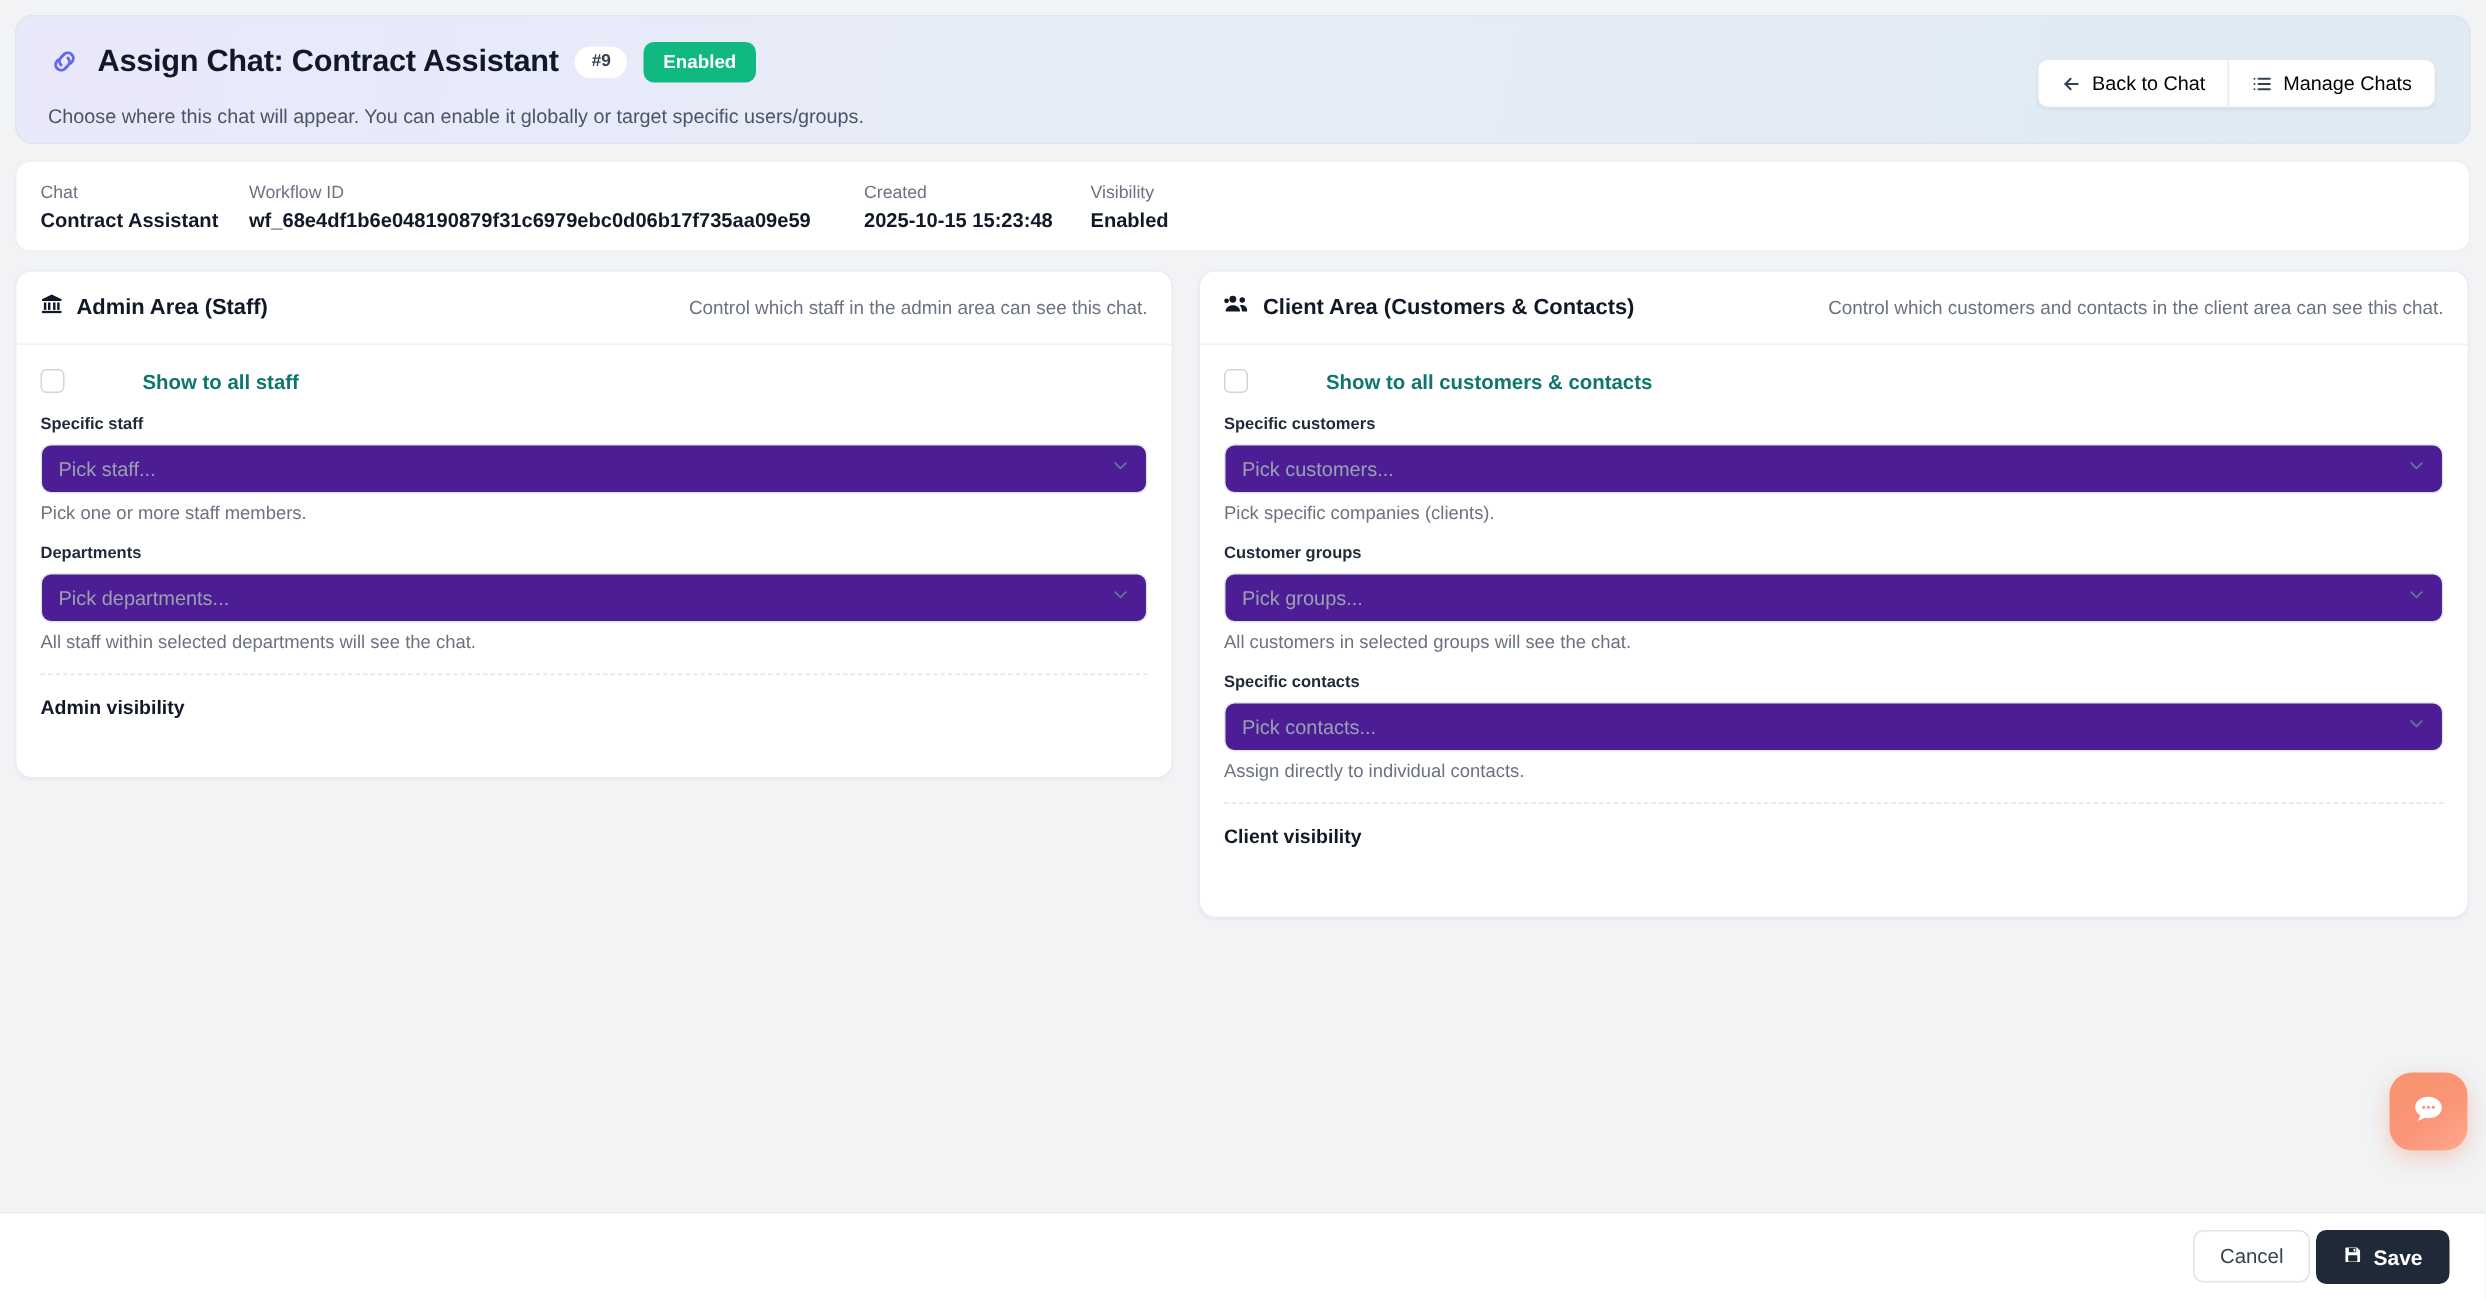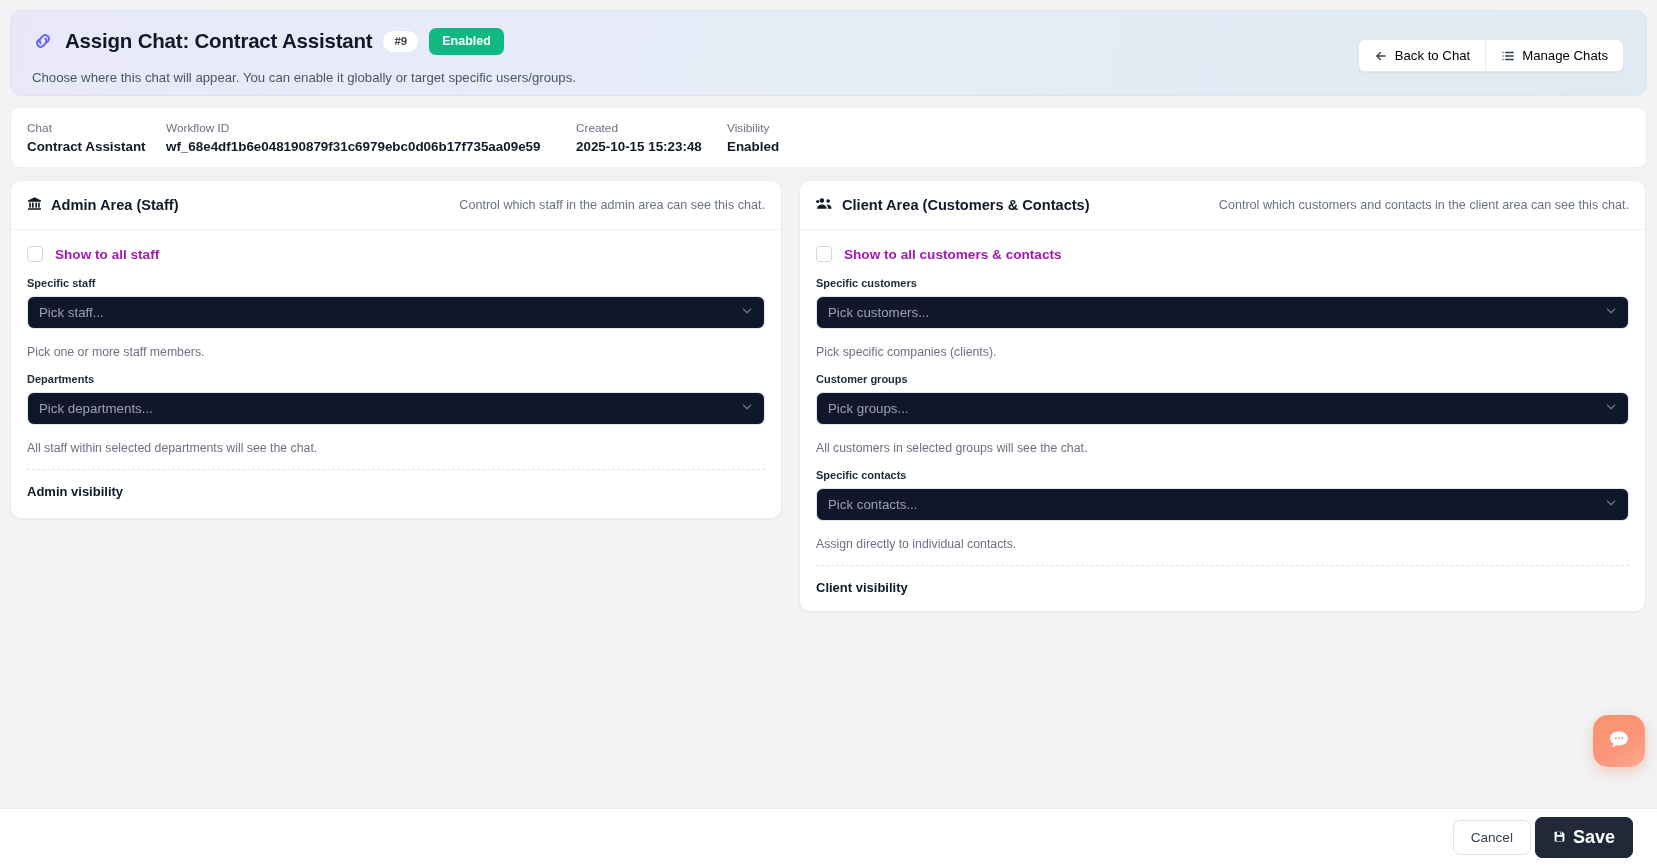--- a/index.html
+++ b/index.html
@@ -100,37 +100,37 @@
   .card-head-hint { margin-left: auto; font-size: 12.6px; color: #6b7280; }
 
   .card-body { padding: 16px; }
 
   .chk-row { display: flex; align-items: center; gap: 12px; margin-bottom: 15px; }
   .chk {
     width: 16px; height: 16px; border-radius: 4px;
     border: 1.5px solid #cfd5e0; background: #fff;
     flex: 0 0 auto; cursor: pointer;
   }
-  .chk-label { font-size: 13.6px; font-weight: bold; color: #a21caf; }
+  .chk-label { font-size: 13.6px; font-weight: bold; color: #0f766e; margin-left: 40px; }
 
   .field-label {
     font-size: 11px; font-weight: bold; color: #1f2937;
     margin-bottom: 7px;
   }
   .select {
     position: relative; height: 33px;
-    background: #0f172a; border: 1px solid #e3e7ee;
+    background: #4c1d95; border: 1px solid #e3e7ee;
     border-radius: 7px; display: flex; align-items: center;
     padding: 0 30px 0 11px; cursor: pointer;
   }
   .select-text { font-size: 13.3px; color: #9aa2b1; }
   .chev { position: absolute; right: 10px; top: 50%; transform: translateY(-50%); display: block; }
   .help {
     font-size: 12.3px; color: #6b7280;
-    margin-top: 16px; margin-bottom: 14px;
+    margin-top: 6px; margin-bottom: 14px;
   }
   .dashed-sep {
     border-top: 1px dashed #dfe3ea;
     margin: 6px 0 14px 0;
   }
   .sub-title { font-size: 13px; font-weight: bold; color: #111827; }
 
   
   .fab {
     position: absolute; right: 12px; bottom: 99px;
@@ -149,21 +149,21 @@
     border-top: 1px solid #e8ebf0;
     display: flex; align-items: center; justify-content: flex-end;
     gap: 4px; padding-right: 24px;
   }
   .btn-cancel {
     font-family: inherit; font-size: 13.6px; color: #374151;
     background: #ffffff; border: 1px solid #dfe3ea;
     border-radius: 7px; padding: 9px 17px; cursor: pointer;
   }
   .btn-save {
-    font-family: inherit; font-size: 18px; font-weight: bold; color: #ffffff;
+    font-family: inherit; font-size: 14px; font-weight: bold; color: #ffffff;
     background: #1f2937; border: 1px solid #1f2937;
     border-radius: 7px; padding: 9px 17px; cursor: pointer;
     display: flex; align-items: center; gap: 7px;
   }
 </style>
 </head>
 <body>
 
 <div class="page">
 

